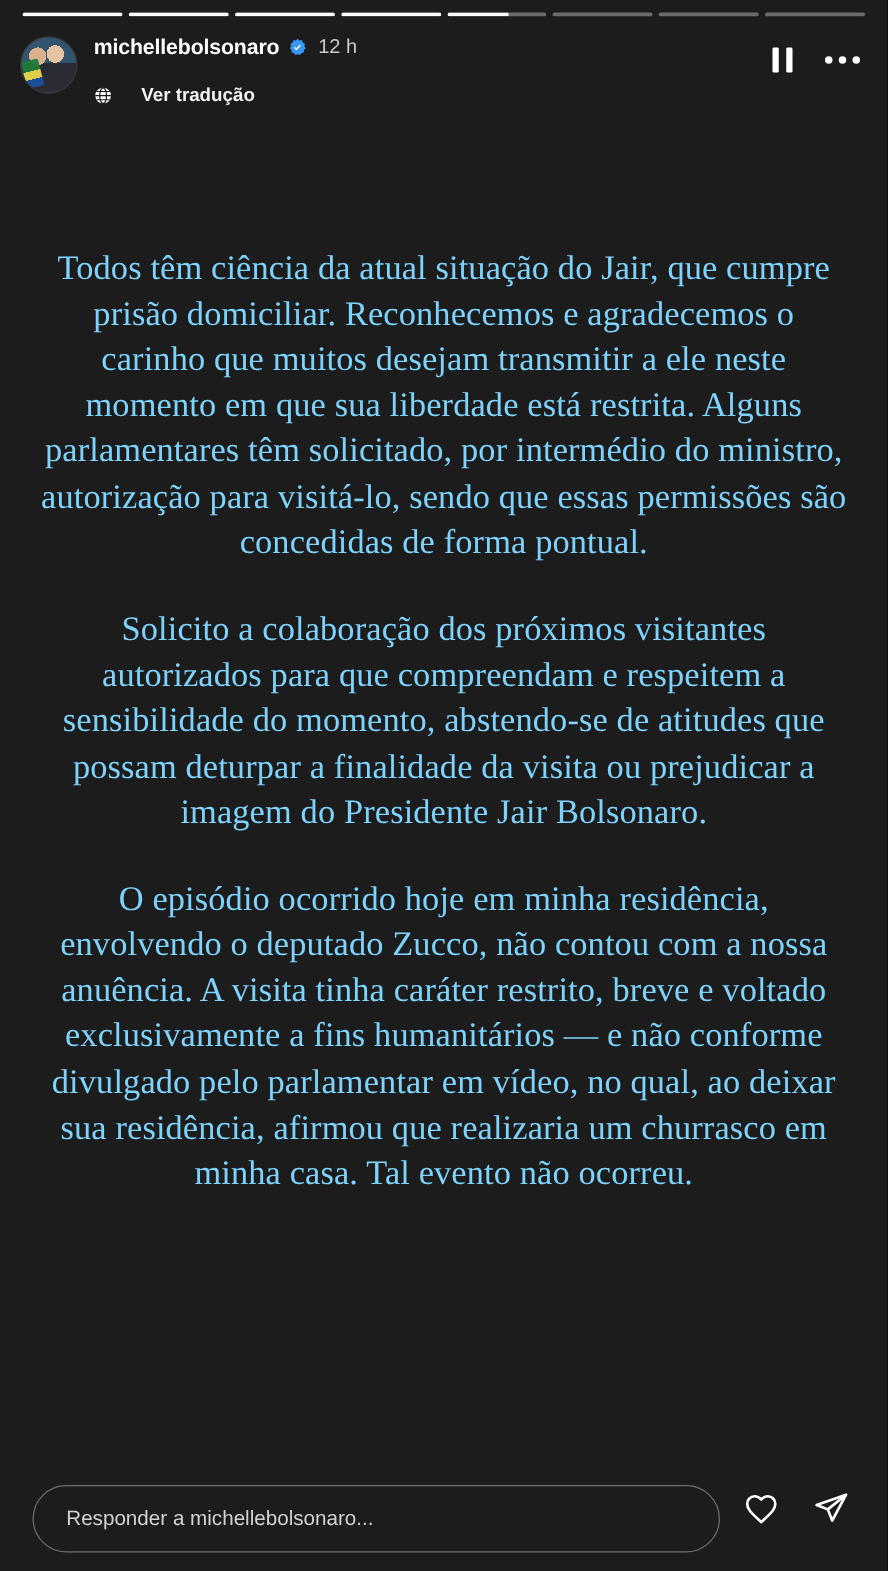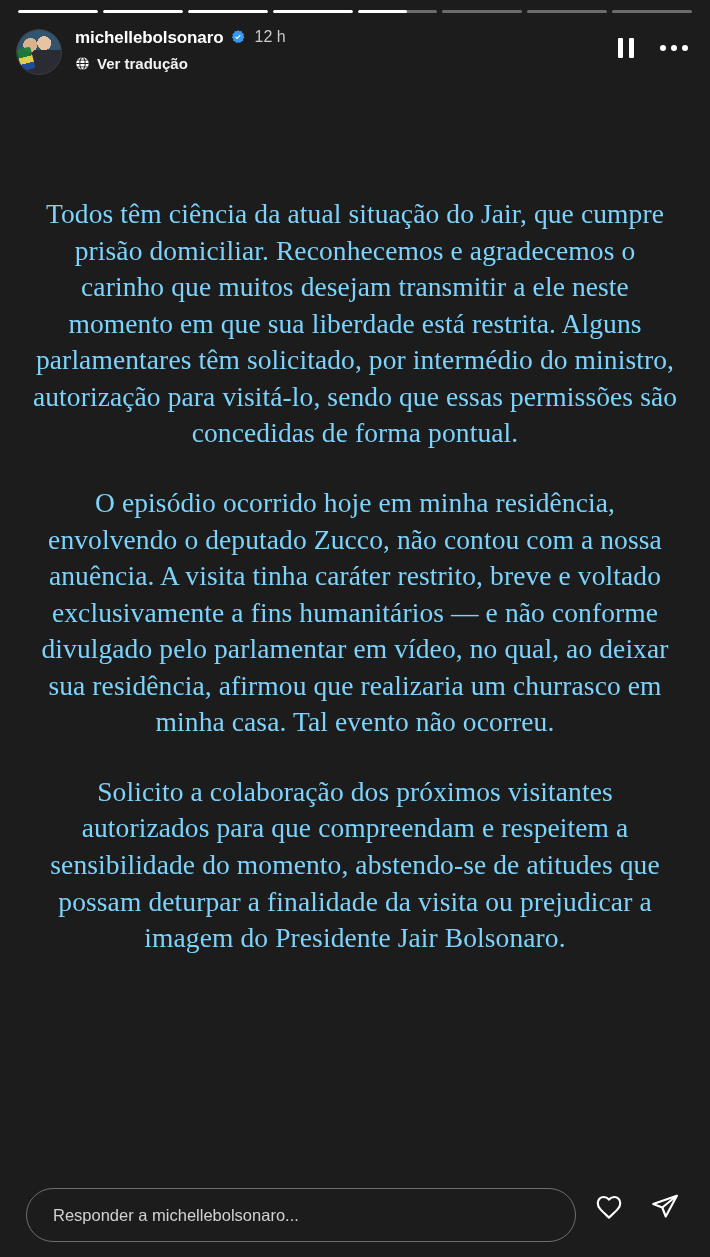--- a/index.html
+++ b/index.html
@@ -89,21 +89,21 @@
   }
   .head-text {
     margin-left: 13px;
     display: flex;
     flex-direction: column;
     justify-content: flex-start;
     padding-top: 3px;
   }
   .name-row {
     display: flex;
-    align-items: flex-start;
+    align-items: flex-end;
     gap: 6px;
     line-height: 1;
   }
   .username {
     font-size: 17px;
     font-weight: bold;
     color: #fff;
     letter-spacing: -0.1px;
   }
   .verified {
@@ -113,22 +113,22 @@
     flex: 0 0 auto;
   }
   .time {
     font-size: 16px;
     color: #c9c9c9;
     margin-left: 3px;
   }
   .translate-row {
     display: flex;
     align-items: center;
-    gap: 7px;
-    margin-top: 9px;
+    gap: 23px;
+    margin-top: 22px;
   }
   .globe {
     width: 15px;
     height: 15px;
     flex: 0 0 auto;
   }
   .translate-label {
     font-size: 15px;
     font-weight: bold;
     color: #f2f2f2;
@@ -293,22 +293,22 @@
       <span class="more-icon">
         <span></span>
           <span></span>
           <span></span>
       </span>
     </div>
   </div>
 
   <div class="content">
     <p class="para">Todos têm ciência da atual situação do Jair, que cumpre prisão domiciliar. Reconhecemos e agradecemos o carinho que muitos desejam transmitir a ele neste momento em que sua liberdade está restrita. Alguns parlamentares têm solicitado, por intermédio do ministro, autorização para visitá-lo, sendo que essas permissões são concedidas de forma pontual.</p>
+    <p class="para">Solicito a colaboração dos próximos visitantes autorizados para que compreendam e respeitem a sensibilidade do momento, abstendo-se de atitudes que possam deturpar a finalidade da visita ou prejudicar a imagem do Presidente Jair Bolsonaro.</p>
     <p class="para">O episódio ocorrido hoje em minha residência, envolvendo o deputado Zucco, não contou com a nossa anuência. A visita tinha caráter restrito, breve e voltado exclusivamente a fins humanitários — e não conforme divulgado pelo parlamentar em vídeo, no qual, ao deixar sua residência, afirmou que realizaria um churrasco em minha casa. Tal evento não ocorreu.</p>
-    <p class="para">Solicito a colaboração dos próximos visitantes autorizados para que compreendam e respeitem a sensibilidade do momento, abstendo-se de atitudes que possam deturpar a finalidade da visita ou prejudicar a imagem do Presidente Jair Bolsonaro.</p>
   </div>
 
   <div class="footer">
     <div class="reply-box">
       <span class="reply-placeholder">Responder a michellebolsonaro...</span>
     </div>
     <div class="footer-actions">
       <span class="heart-icon">
         <svg viewBox="0 0 24 24" width="30" height="30" aria-hidden="true">
           <path d="M12 20.5l-1.3-1.2C5.9 15 3 12.3 3 8.9 3 6.2 5.1 4 7.8 4c1.6 0 3.1.8 4.2 2 1.1-1.2 2.6-2 4.2-2C18.9 4 21 6.2 21 8.9c0 3.4-2.9 6.1-7.7 10.4L12 20.5z" fill="none" stroke="#ffffff" stroke-width="1.7"></path>

